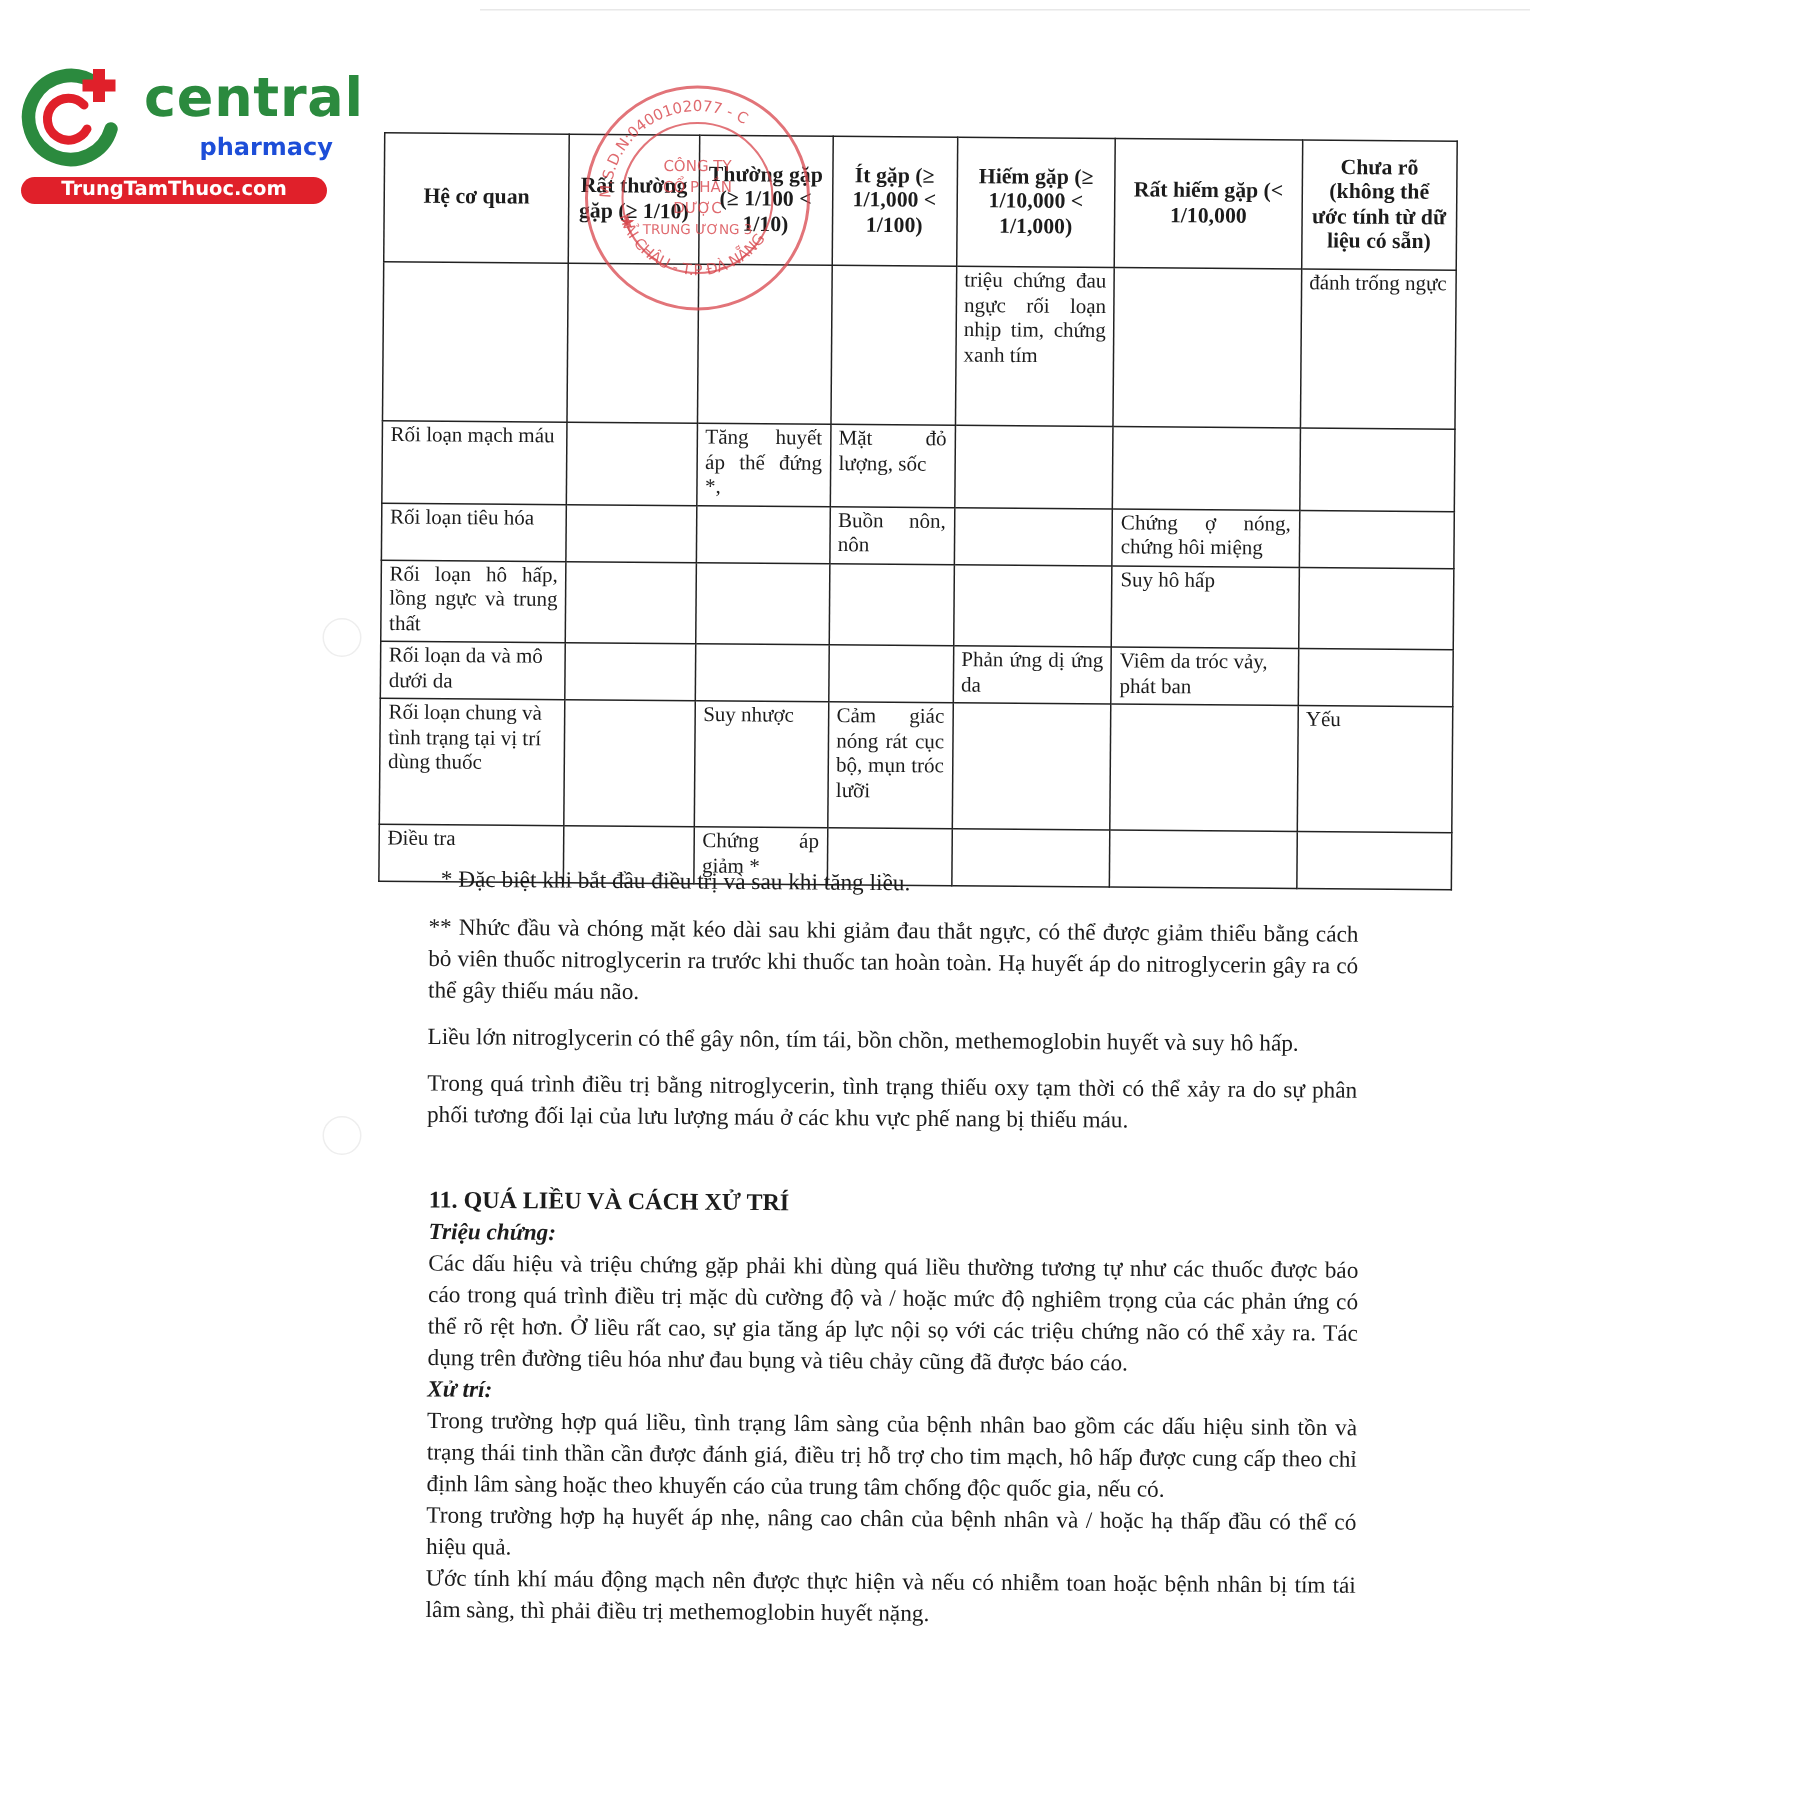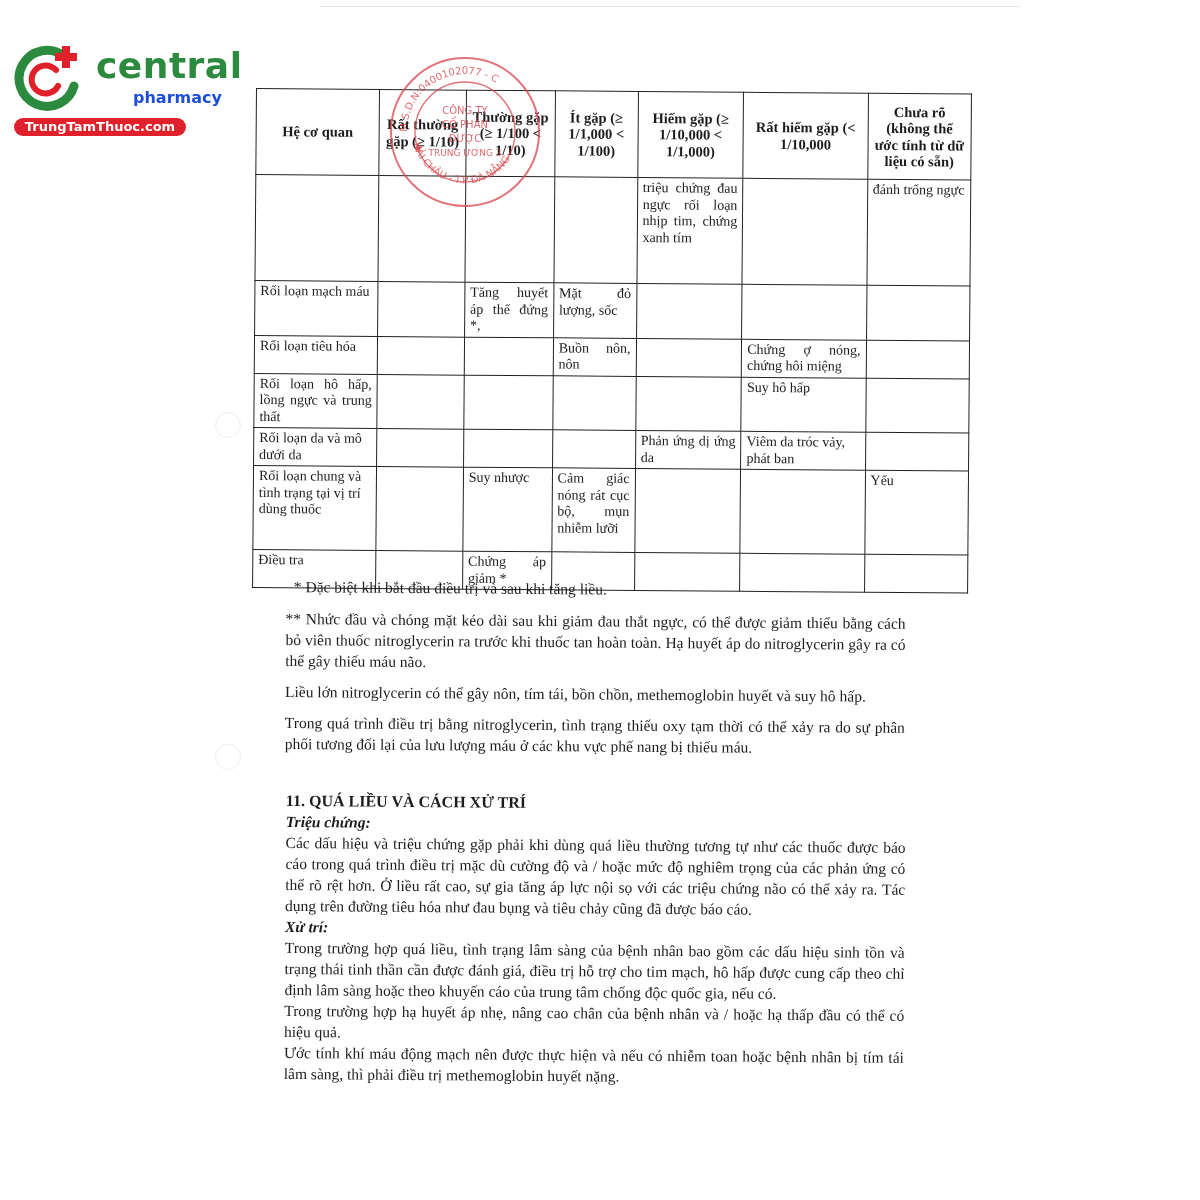--- a/index.html
+++ b/index.html
@@ -4,21 +4,21 @@
 <style>
   html, body { margin:0; padding:0; }
   body {
     width:1200px; height:1200px; background:#ffffff; position:relative; overflow:hidden;
     font-family:"Liberation Serif", "DejaVu Serif", serif; color:#1c1c1c;
   }
   .logo { position:absolute; left:8px; top:38px; width:220px; height:100px; }
   .logo-mark { position:absolute; left:4px; top:4px; width:70px; height:70px; }
   .logo-word { position:absolute; left:88px; top:8px; font-family:"DejaVu Sans", sans-serif; font-weight:bold; font-size:36px; color:#2b8a3e; letter-spacing:0.5px; line-height:40px;text-align:center; }
   .logo-sub { position:absolute; left:90px; top:50px; font-family:"DejaVu Sans", sans-serif; font-weight:bold; font-size:16px; color:#1d4ed8;margin-left:35px; }
-  .logo-pill { position:absolute; left:6px; top:80px; width:172px; height:18px; background:#e0202a; border-radius:9px; color:#fff; font-family:"DejaVu Sans", sans-serif; font-size:13px; font-weight:bold; text-align:center; line-height:18px; }
+  .logo-pill { position:absolute; left:6px; top:80px; width:204px; height:18px; background:#e0202a; border-radius:9px; color:#fff; font-family:"DejaVu Sans", sans-serif; font-size:13px; font-weight:bold; text-align:center; line-height:18px; }
 
   .page { position:absolute; left:0; top:0; width:1200px; height:1200px; }
   .scan-rule { position:absolute; left:320px; top:6px; width:700px; height:1px; background:#e8e8e8; }
   .hole { position:absolute; left:215px; width:24px; height:24px; border-radius:50%; border:1px solid #eeeeee; }
 
   table.ae {
     position:absolute; left:256px; top:88px; width:716px;
     border-collapse:collapse; transform:rotate(0.45deg); transform-origin:0 0;
     font-size:14px; line-height:16.5px;
   }
@@ -110,21 +110,21 @@
         <td></td>
         <td></td>
         <td class="just">Phản ứng dị ứng da</td>
         <td>Viêm da tróc vảy, phát ban</td>
         <td></td>
       </tr>
       <tr style="height:84px">
         <td>Rối loạn chung và tình trạng tại vị trí dùng thuốc</td>
         <td></td>
         <td>Suy nhược</td>
-        <td class="just">Cảm giác nóng rát cục bộ, mụn nhiễm lưỡi</td>
+        <td class="just">Cảm giác nóng rát cục bộ, mụn tróc lưỡi</td>
         <td></td>
         <td></td>
         <td>Yếu</td>
       </tr>
       <tr style="height:36px">
         <td>Điều tra</td>
         <td></td>
         <td class="just">Chứng áp giảm *</td>
         <td></td>
         <td></td>

